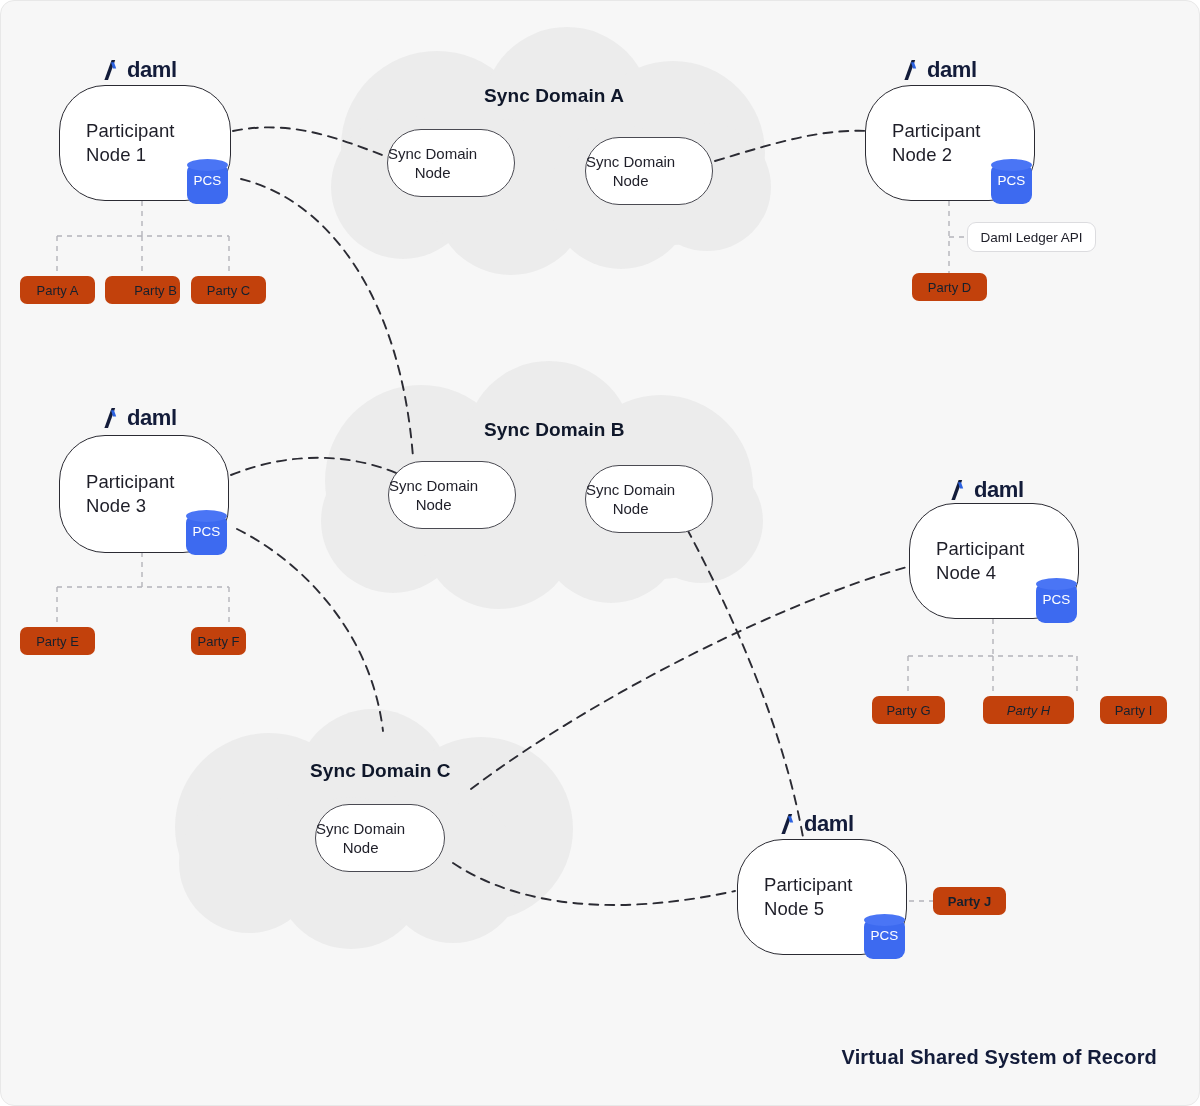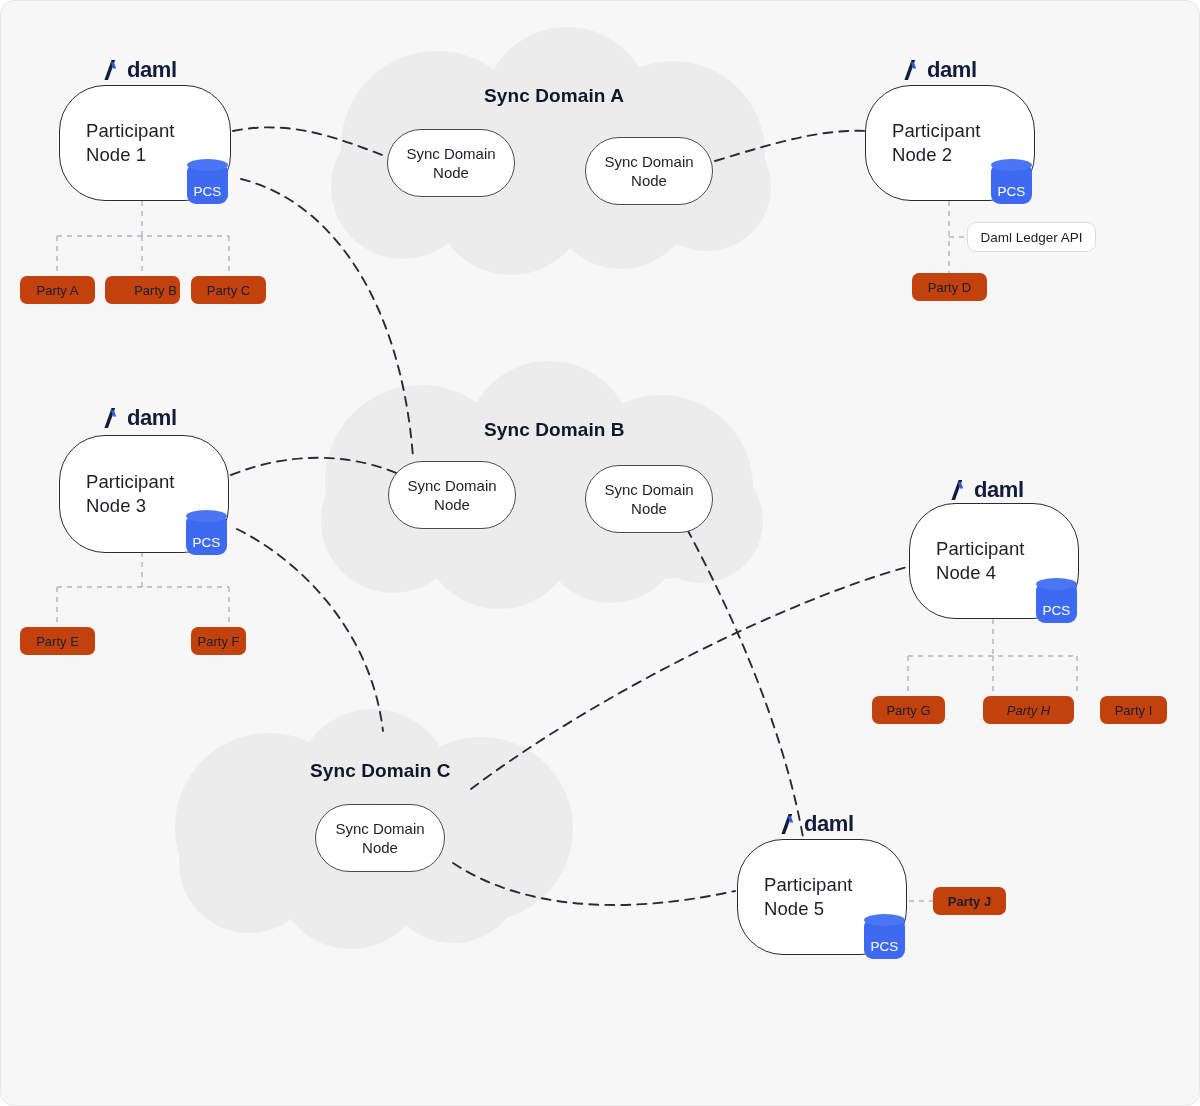--- a/index.html
+++ b/index.html
@@ -45,39 +45,39 @@
 
   
   .pcs{
     position:absolute;
     width:41px;height:41px;
     background:#3d6af0;
     border-radius:9px 9px 9px 9px;
     color:#ffffff;
     font-size:13.5px;
     display:flex;align-items:flex-end;justify-content:center;
-    padding-bottom:5px;
+    padding-bottom:16px;
     box-sizing:border-box;
   }
   .pcs::before{
     content:"";position:absolute;left:0;top:-4px;
     width:41px;height:12px;
     background:#4a75f5;
     border-radius:50%;
   }
   .pcs span{position:relative;z-index:2;}
 
   
   .snode{
     position:absolute;
     box-sizing:border-box;
     background:#ffffff;
     border:1.3px solid #4a4a52;
     border-radius:34px;
-    display:flex;align-items:center;justify-content:center;
+    display:flex;align-items:center;
     text-align:center;
     color:#1e1e28;
     font-size:15px;
     line-height:1.3;
   }
   .snode .stext{white-space:pre-line;}
 
   
   .cloud-label{
     position:absolute;
@@ -357,14 +357,17 @@
     <span>Party H</span>
   </div>
   <div class="party" style="left:1099px;top:695px;width:67px;">
     <span>Party I</span>
   </div>
 
   <div class="party" style="left:932px;top:886px;width:73px;font-weight:bold;">
     <span>Party J</span>
   </div>
 
+  <div class="footer-title" style="right:42px;bottom:36px;">
+    <span>Virtual Shared System of Record</span>
+  </div>
 
 </div>
 
 </body></html>

